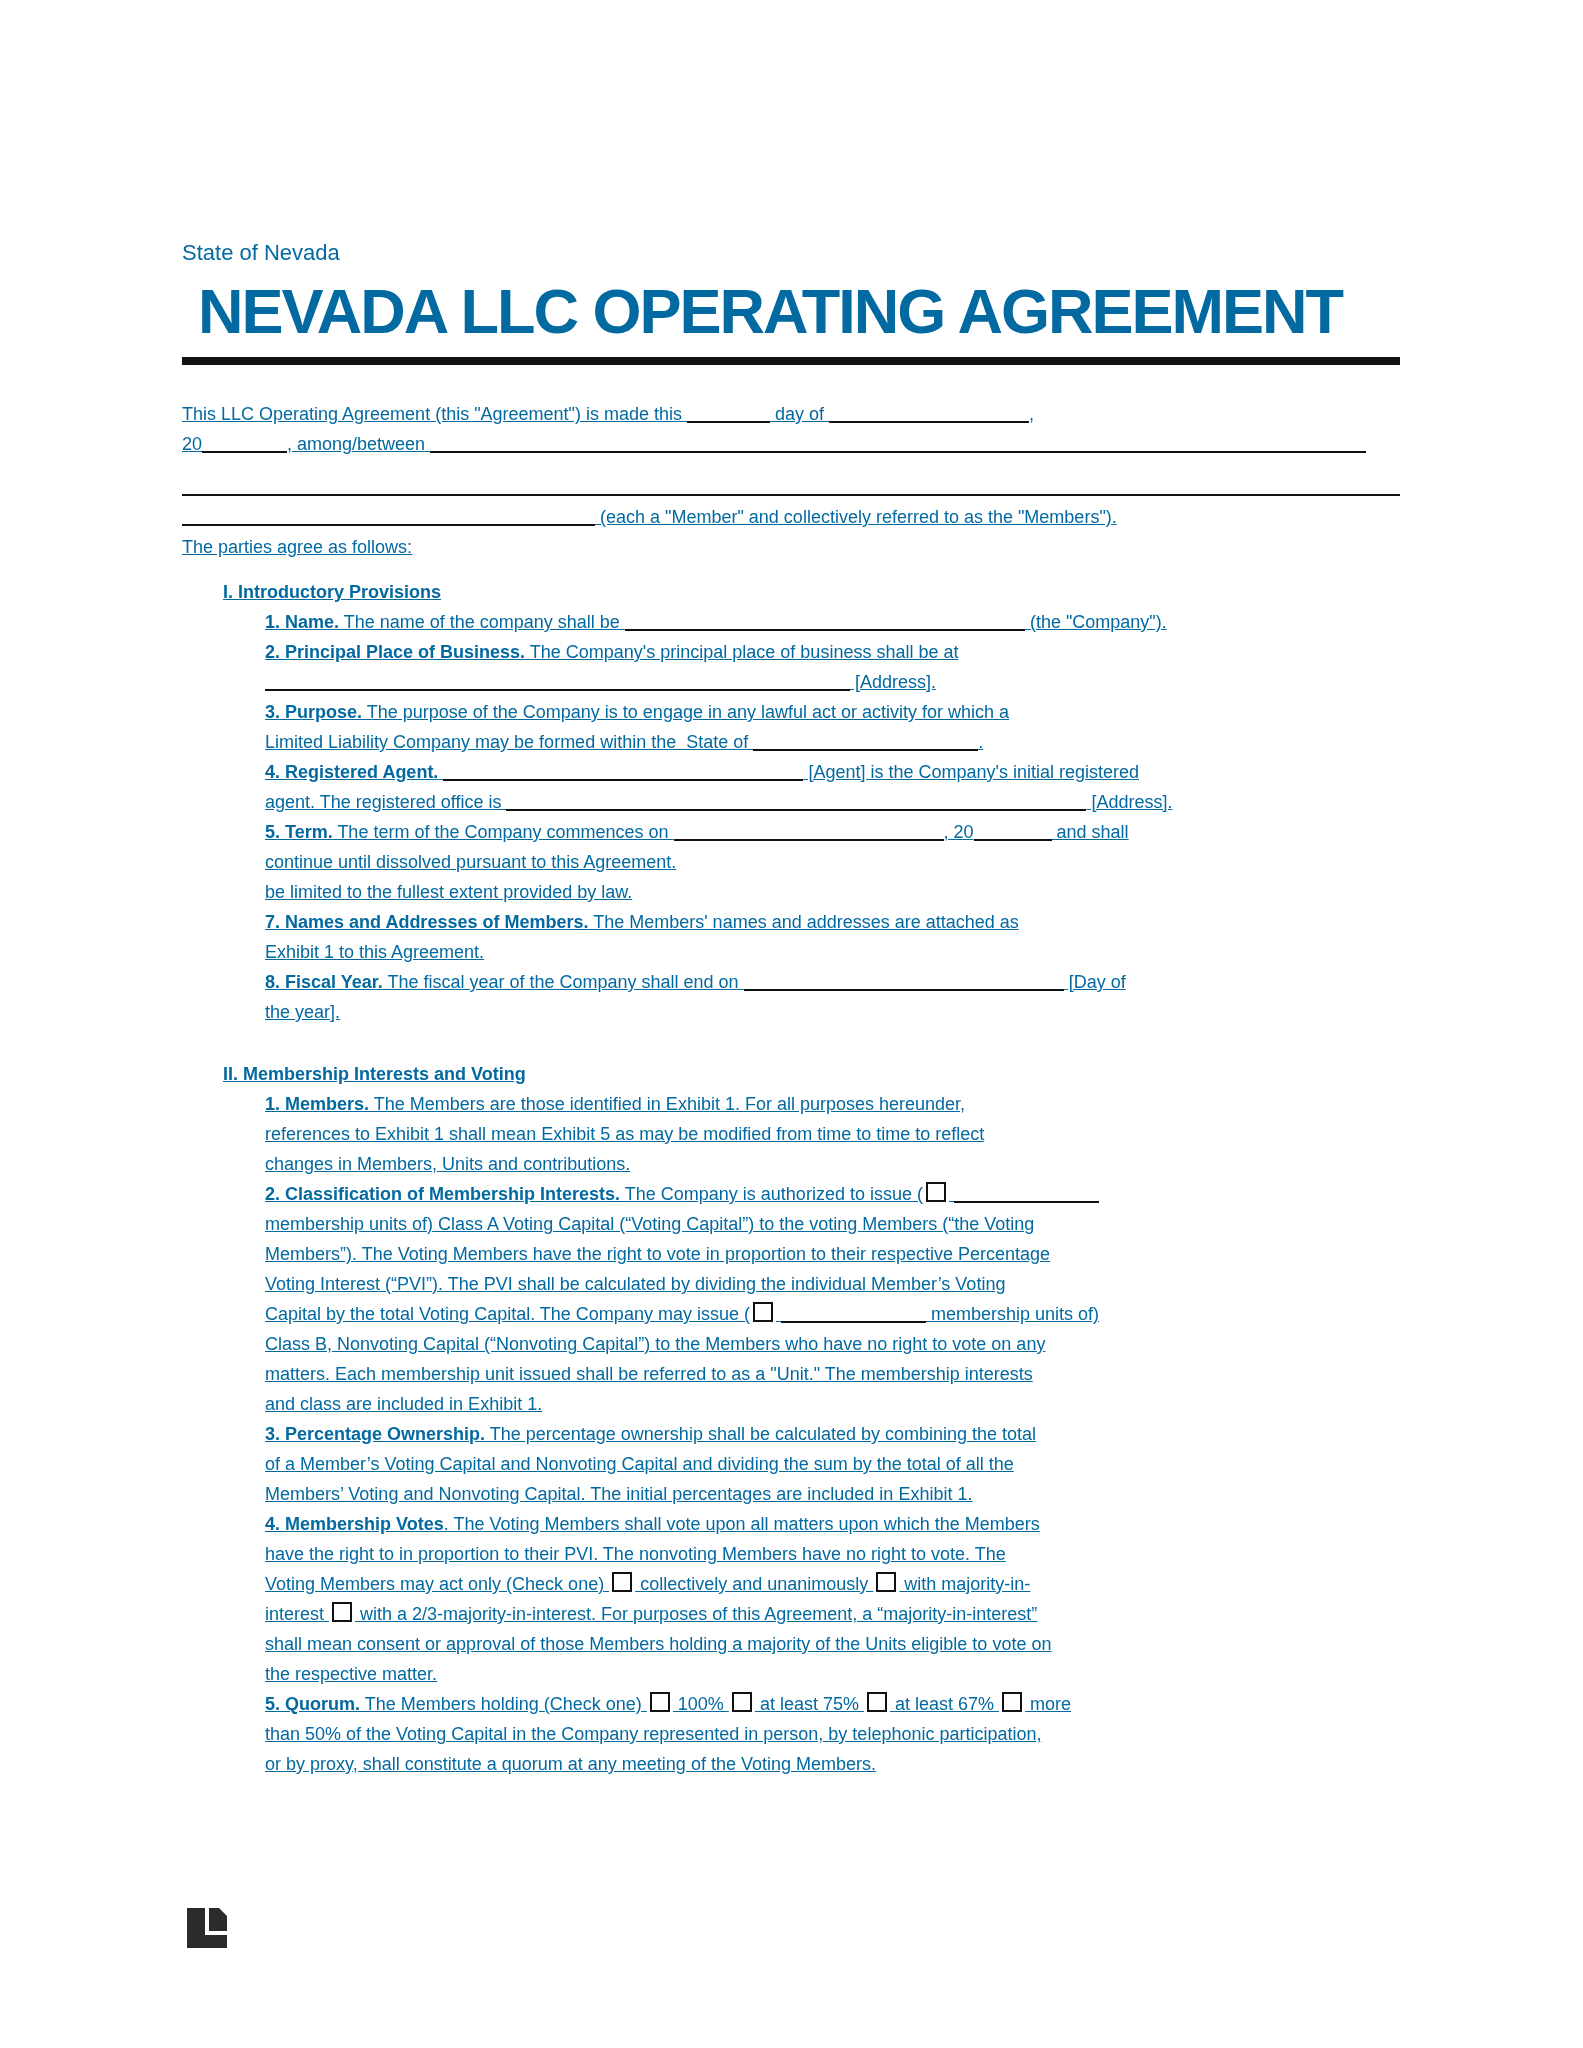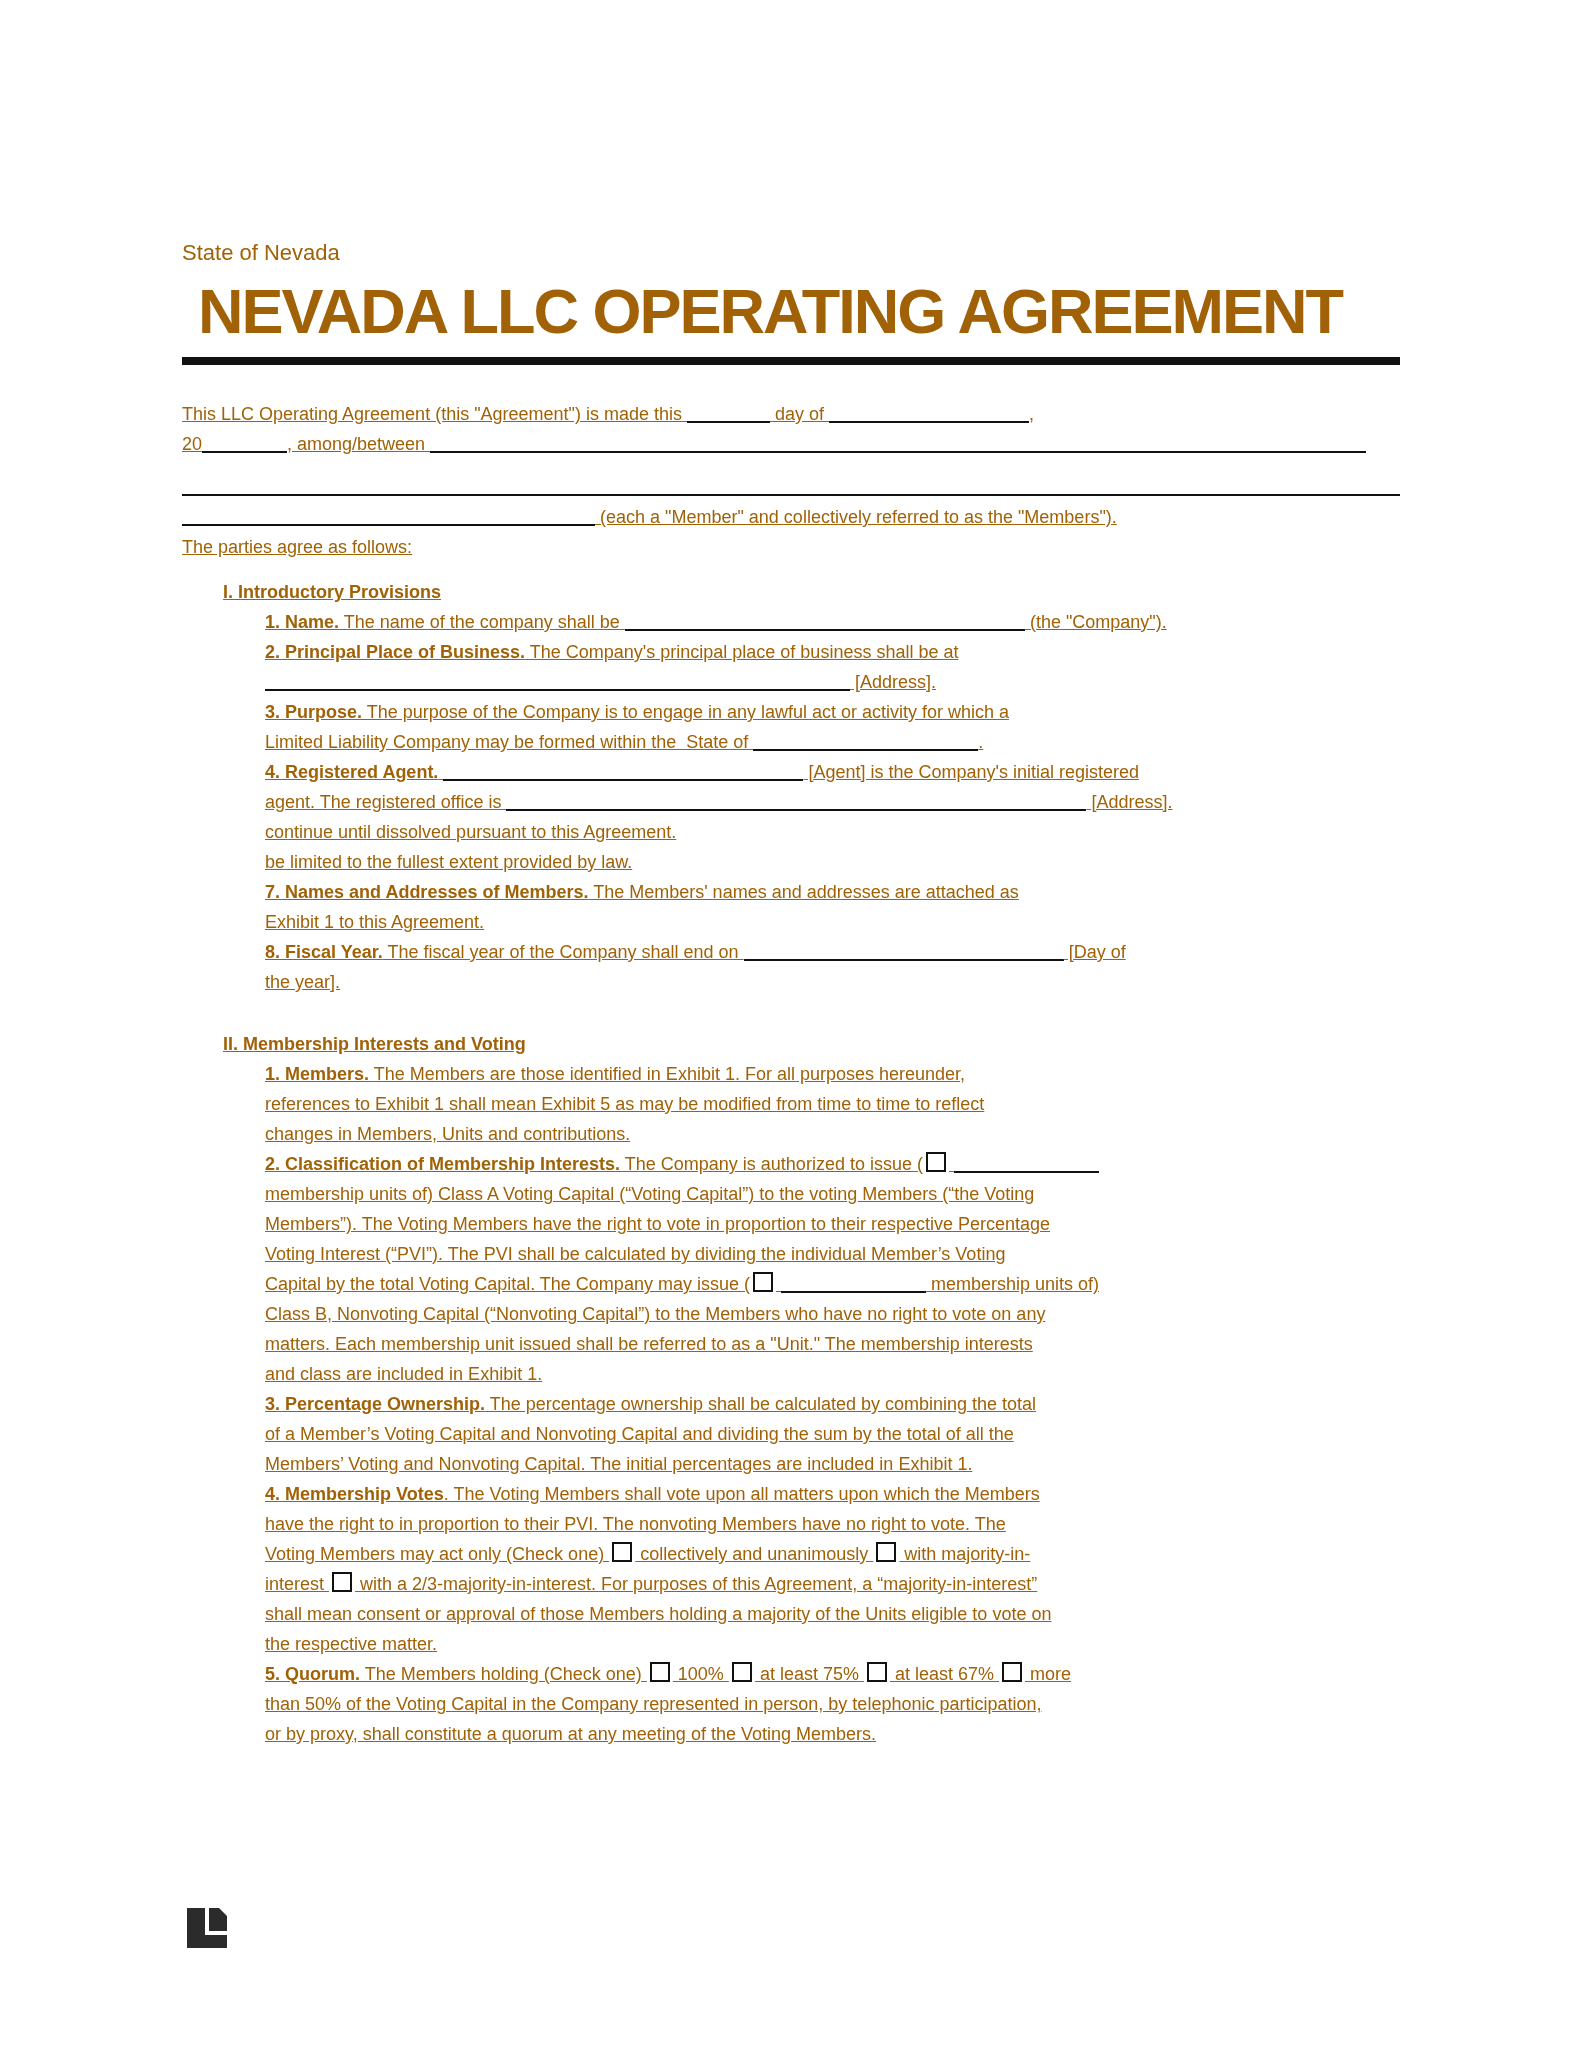--- a/index.html
+++ b/index.html
@@ -71,40 +71,41 @@
     position:absolute;
     left:187px;
     top:1908px;
     width:40px;
     height:40px;
   }
 </style>
 </head>
 <body>
 
-<div class="page" style="color: #a16207;">
+<div class="page" style="color: #0369a1;">
   <div class="content">
     <div class="state-label">State of Nevada</div>
     <h1 class="doc-title">NEVADA LLC OPERATING AGREEMENT</h1>
     <div class="title-rule" style="background: rgb(17, 17, 17);"></div>
     <div class="doc-body" id="doc-body">
         <div class="doc-line"><span>This LLC Operating Agreement (this "Agreement") is made this </span><span class="blank" style="width: 83px;"></span><span> day of </span><span class="blank" style="width: 200px;"></span><span>,</span></div>
         <div class="doc-line"><span>20</span><span class="blank" style="width: 85px;"></span><span>, among/between </span><span class="blank" style="width: 936px;"></span></div>
         <div class="doc-line" style="margin-top: 13px;"><span class="blank" style="width: 1218px;"></span></div>
         <div class="doc-line"><span class="blank" style="width: 413px;"></span><span> (each a "Member" and collectively referred to as the "Members").</span></div>
         <div class="doc-line"><span>The parties agree as follows:</span></div>
         <div class="spacer" style="height: 15px;"></div>
         <div class="doc-line indent-heading"><span>I. Introductory Provisions</span></div>
         <div class="doc-line indent-item"><span class="seg-b">1. Name.</span><span> The name of the company shall be </span><span class="blank" style="width: 400px;"></span><span> (the "Company").</span></div>
         <div class="doc-line indent-item"><span class="seg-b">2. Principal Place of Business.</span><span> The Company's principal place of business shall be at</span></div>
         <div class="doc-line indent-item"><span class="blank" style="width: 585px;"></span><span> [Address].</span></div>
         <div class="doc-line indent-item"><span class="seg-b">3. Purpose.</span><span> The purpose of the Company is to engage in any lawful act or activity for which a</span></div>
         <div class="doc-line indent-item"><span>Limited Liability Company may be formed within the  State of </span><span class="blank" style="width: 225px;"></span><span>.</span></div>
         <div class="doc-line indent-item"><span class="seg-b">4. Registered Agent.</span><span> </span><span class="blank" style="width: 360px;"></span><span> [Agent] is the Company's initial registered</span></div>
         <div class="doc-line indent-item"><span>agent. The registered office is </span><span class="blank" style="width: 580px;"></span><span> [Address].</span></div>
+        <div class="doc-line indent-item"><span class="seg-b">5. Term.</span><span> The term of the Company commences on </span><span class="blank" style="width: 270px;"></span><span>, 20</span><span class="blank" style="width: 78px;"></span><span> and shall</span></div>
         <div class="doc-line indent-item"><span>continue until dissolved pursuant to this Agreement.</span></div>
         <div class="doc-line indent-item"><span>be limited to the fullest extent provided by law.</span></div>
         <div class="doc-line indent-item"><span class="seg-b">7. Names and Addresses of Members.</span><span> The Members' names and addresses are attached as</span></div>
         <div class="doc-line indent-item"><span>Exhibit 1 to this Agreement.</span></div>
         <div class="doc-line indent-item"><span class="seg-b">8. Fiscal Year.</span><span> The fiscal year of the Company shall end on </span><span class="blank" style="width: 320px;"></span><span> [Day of</span></div>
         <div class="doc-line indent-item"><span>the year].</span></div>
         <div class="spacer" style="height: 32px;"></div>
         <div class="doc-line indent-heading"><span>II. Membership Interests and Voting</span></div>
         <div class="doc-line indent-item"><span class="seg-b">1. Members.</span><span> The Members are those identified in Exhibit 1. For all purposes hereunder,</span></div>
         <div class="doc-line indent-item"><span>references to Exhibit 1 shall mean Exhibit 5 as may be modified from time to time to reflect</span></div>

